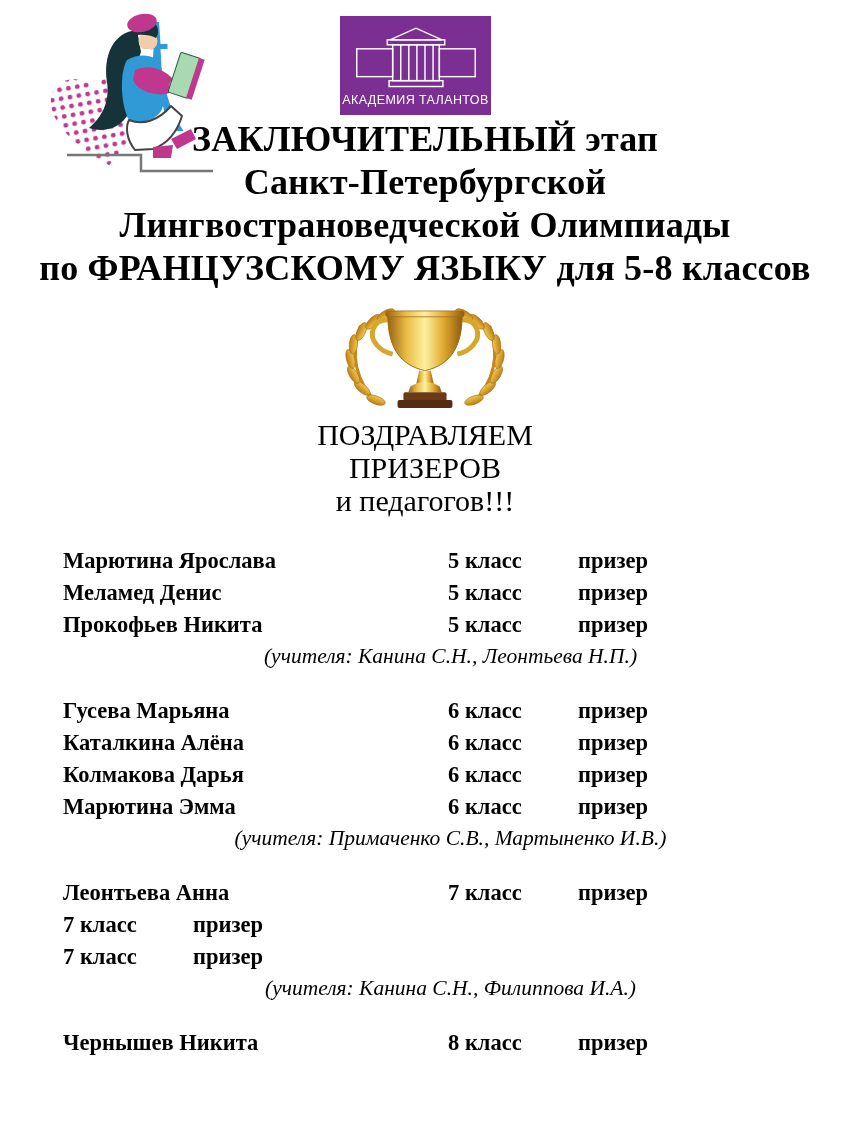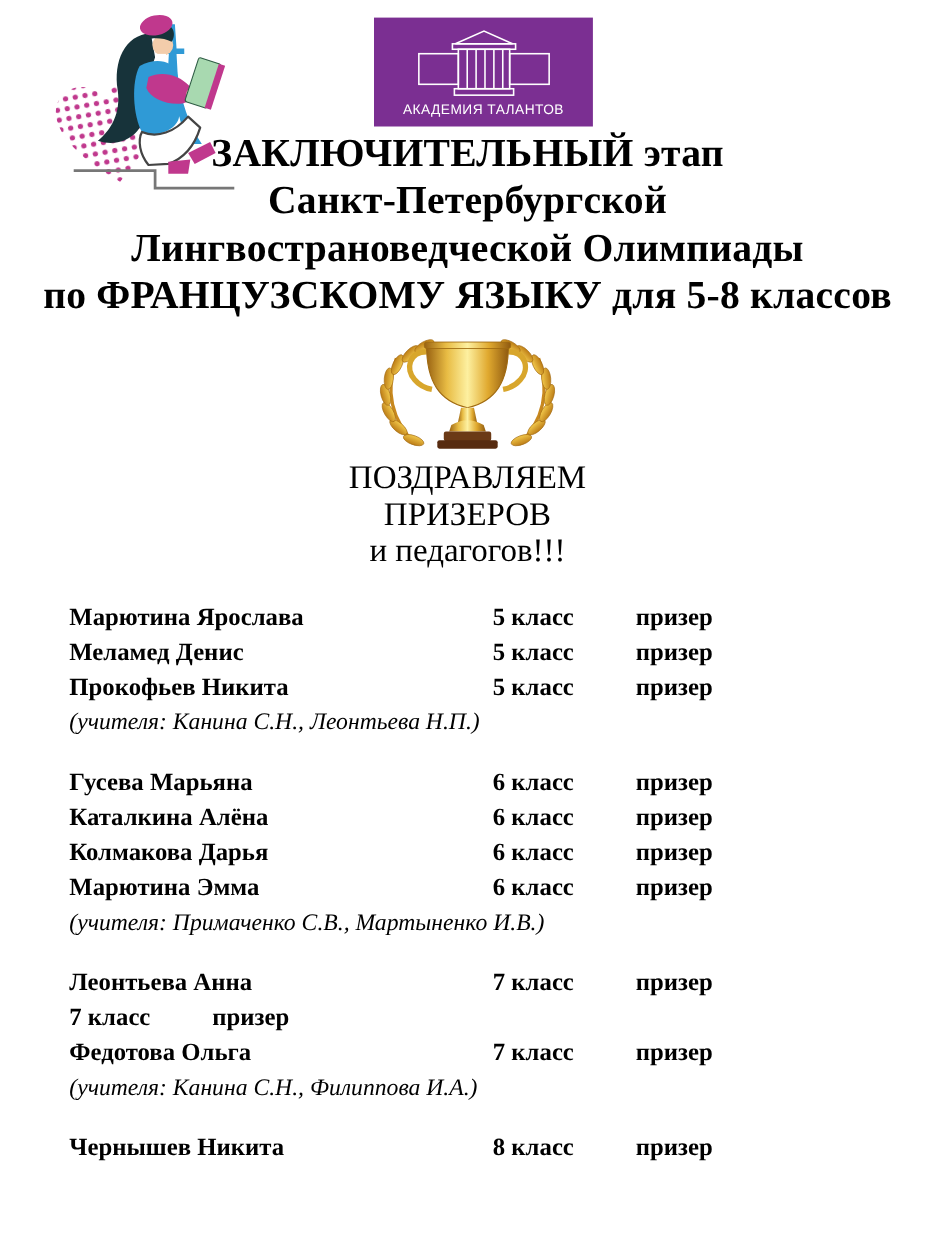--- a/index.html
+++ b/index.html
@@ -4,21 +4,21 @@
 <style>
   html,body{margin:0;padding:0;background:#fff;}
   .page{
     position:relative;width:850px;height:1139px;background:#ffffff;
     font-family:"Liberation Serif",serif;color:#000;overflow:hidden;
   }
   
   .illus{position:absolute;left:25px;top:8px;}
   
   .logo{
-    position:absolute;left:340px;top:16px;width:199px;height:99px;
+    position:absolute;left:340px;top:16px;width:151px;height:99px;
     background:#7b2f92;display:flex;flex-direction:column;align-items:center;
   }
   .logo svg{margin-top:5px;}
   .logo-label{
     color:#fff;font-family:"Liberation Sans",sans-serif;
     font-size:12.5px;letter-spacing:.4px;margin-top:2px;white-space:nowrap;
   }
   
   .title{
     padding-top:118px;text-align:center;font-weight:700;
@@ -29,21 +29,21 @@
   
   .congrats{margin-top:8px;text-align:center;font-weight:400;font-size:30px;line-height:33px;}
   .underlined{display:inline-block;border-bottom:3px solid #000;padding:0 4px 1px;}
   
   .winners{margin-top:28px;padding:0 12px 0 63px;}
   .group{margin-bottom:24px;}
   .group:last-child{margin-bottom:0;}
   .row{display:flex;font-weight:700;font-size:22.5px;line-height:32px;gap:23px;}
   .row .name{width:362px;}
   .row .grade{width:107px;}
-  .teachers{font-style:italic;font-size:21.5px;line-height:30px;text-align:left;}
+  .teachers{font-style:italic;font-size:21.5px;line-height:30px;text-align:center;}
 </style>
 </head>
 <body>
 
 <div class="page">
 
   <svg class="illus" width="190" height="165" viewBox="0 0 190 165" aria-hidden="true">
     <defs>
       <pattern id="dotpat" width="9" height="9" patternUnits="userSpaceOnUse">
         <circle cx="3.2" cy="3.2" r="2.4" fill="#c0388d"></circle>
@@ -195,21 +195,20 @@
         <div class="row">
           <span class="name">Леонтьева Анна</span>
           <span class="grade">7 класс</span>
           <span class="status">призер</span>
         </div>
         <div class="row">
           <span class="grade">7 класс</span>
           <span class="status">призер</span>
         </div>
         <div class="row">
-          <span class="name">Федотова Ольга</span>
           <span class="grade">7 класс</span>
           <span class="status">призер</span>
         </div>
         <div class="teachers">(учителя: Канина С.Н., Филиппова И.А.)</div>
       </div>
       <div class="group">
         <div class="row">
           <span class="name">Чернышев Никита</span>
           <span class="grade">8 класс</span>
           <span class="status">призер</span>

